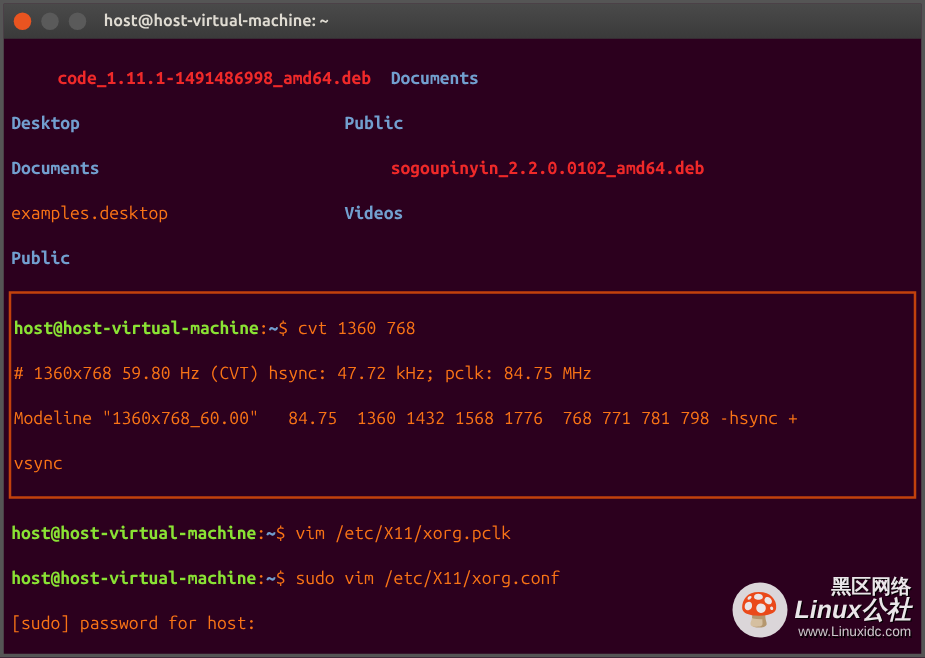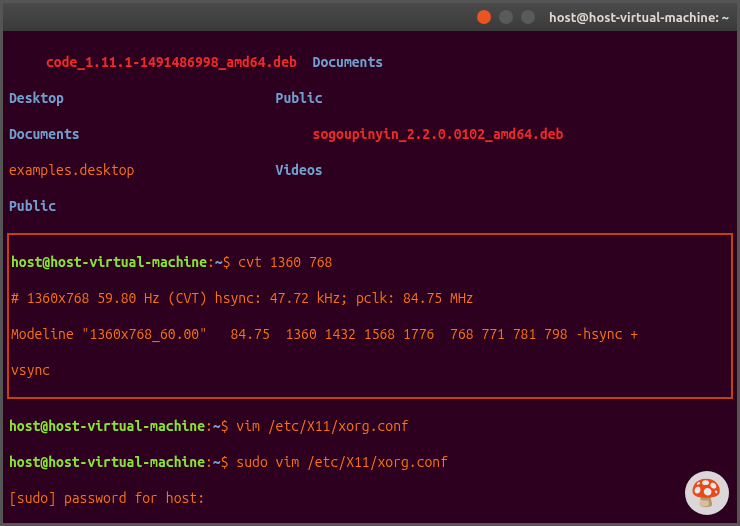--- a/index.html
+++ b/index.html
@@ -1,15 +1,15 @@
 <!DOCTYPE html>
 <html><head>
   <meta charset="utf-8">
   <style>
-    * { margin: 0; padding: 0; box-sizing: border-box; justify-content: flex-end; }
+    * { margin: 0; padding: 0; box-sizing: border-box; }
     body {
       width: 740px;
       height: 526px;
       background: #2c001e;
       font-family: "Ubuntu Mono", monospace;
       font-size: 14px;
       line-height: 18px;
       overflow: hidden;
       position: relative;
       border: 3px solid #555;
@@ -99,21 +99,21 @@
 <span class="row"><span class="blue">Desktop</span><span>                           </span><span class="blue">Public</span></span>
 <span class="row"><span class="blue">Documents</span><span>                         </span><span class="red">sogoupinyin_2.2.0.0102_amd64.deb</span></span>
 <span class="row"><span class="white">examples.desktop</span><span>                  </span><span class="blue">Videos</span></span>
 <span class="row"><span class="blue">Public</span></span>
 <div class="box-red">
 <span class="row"><span class="green">host@host-virtual-machine</span><span class="white">:</span><span class="blue">~</span><span class="white">$</span><span class="white"> cvt 1360 768</span></span>
 <span class="row white"># 1360x768 59.80 Hz (CVT) hsync: 47.72 kHz; pclk: 84.75 MHz</span>
 <span class="row white">Modeline "1360x768_60.00"   84.75  1360 1432 1568 1776  768 771 781 798 -hsync +</span>
 <span class="row white">vsync</span>
 </div>
-<span class="row"><span class="green">host@host-virtual-machine</span><span class="white">:</span><span class="blue">~</span><span class="white">$</span><span class="white"> vim /etc/X11/xorg.conf</span></span>
+<span class="row"><span class="green">host@host-virtual-machine</span><span class="white">:</span><span class="blue">~</span><span class="white">$</span><span class="white"> vim /etc/X11/xorg.pclk</span></span>
 <span class="row"><span class="green">host@host-virtual-machine</span><span class="white">:</span><span class="blue">~</span><span class="white">$</span><span class="white"> sudo vim /etc/X11/xorg.conf</span></span>
 <span class="row white">[sudo] password for host: </span>
 
 
 
 
 
 
 
 
@@ -121,13 +121,18 @@
 
 
 
 
 
 
 </div>
 
 <div class="watermark">
   <div class="watermark-logo">🍄</div>
+  <div class="watermark-text">
+    <span class="line1">黑区网络</span>
+    <span class="line2">Linux公社</span>
+    <span class="line3">www.Linuxidc.com</span>
+  </div>
 </div>
 
 </body></html>

